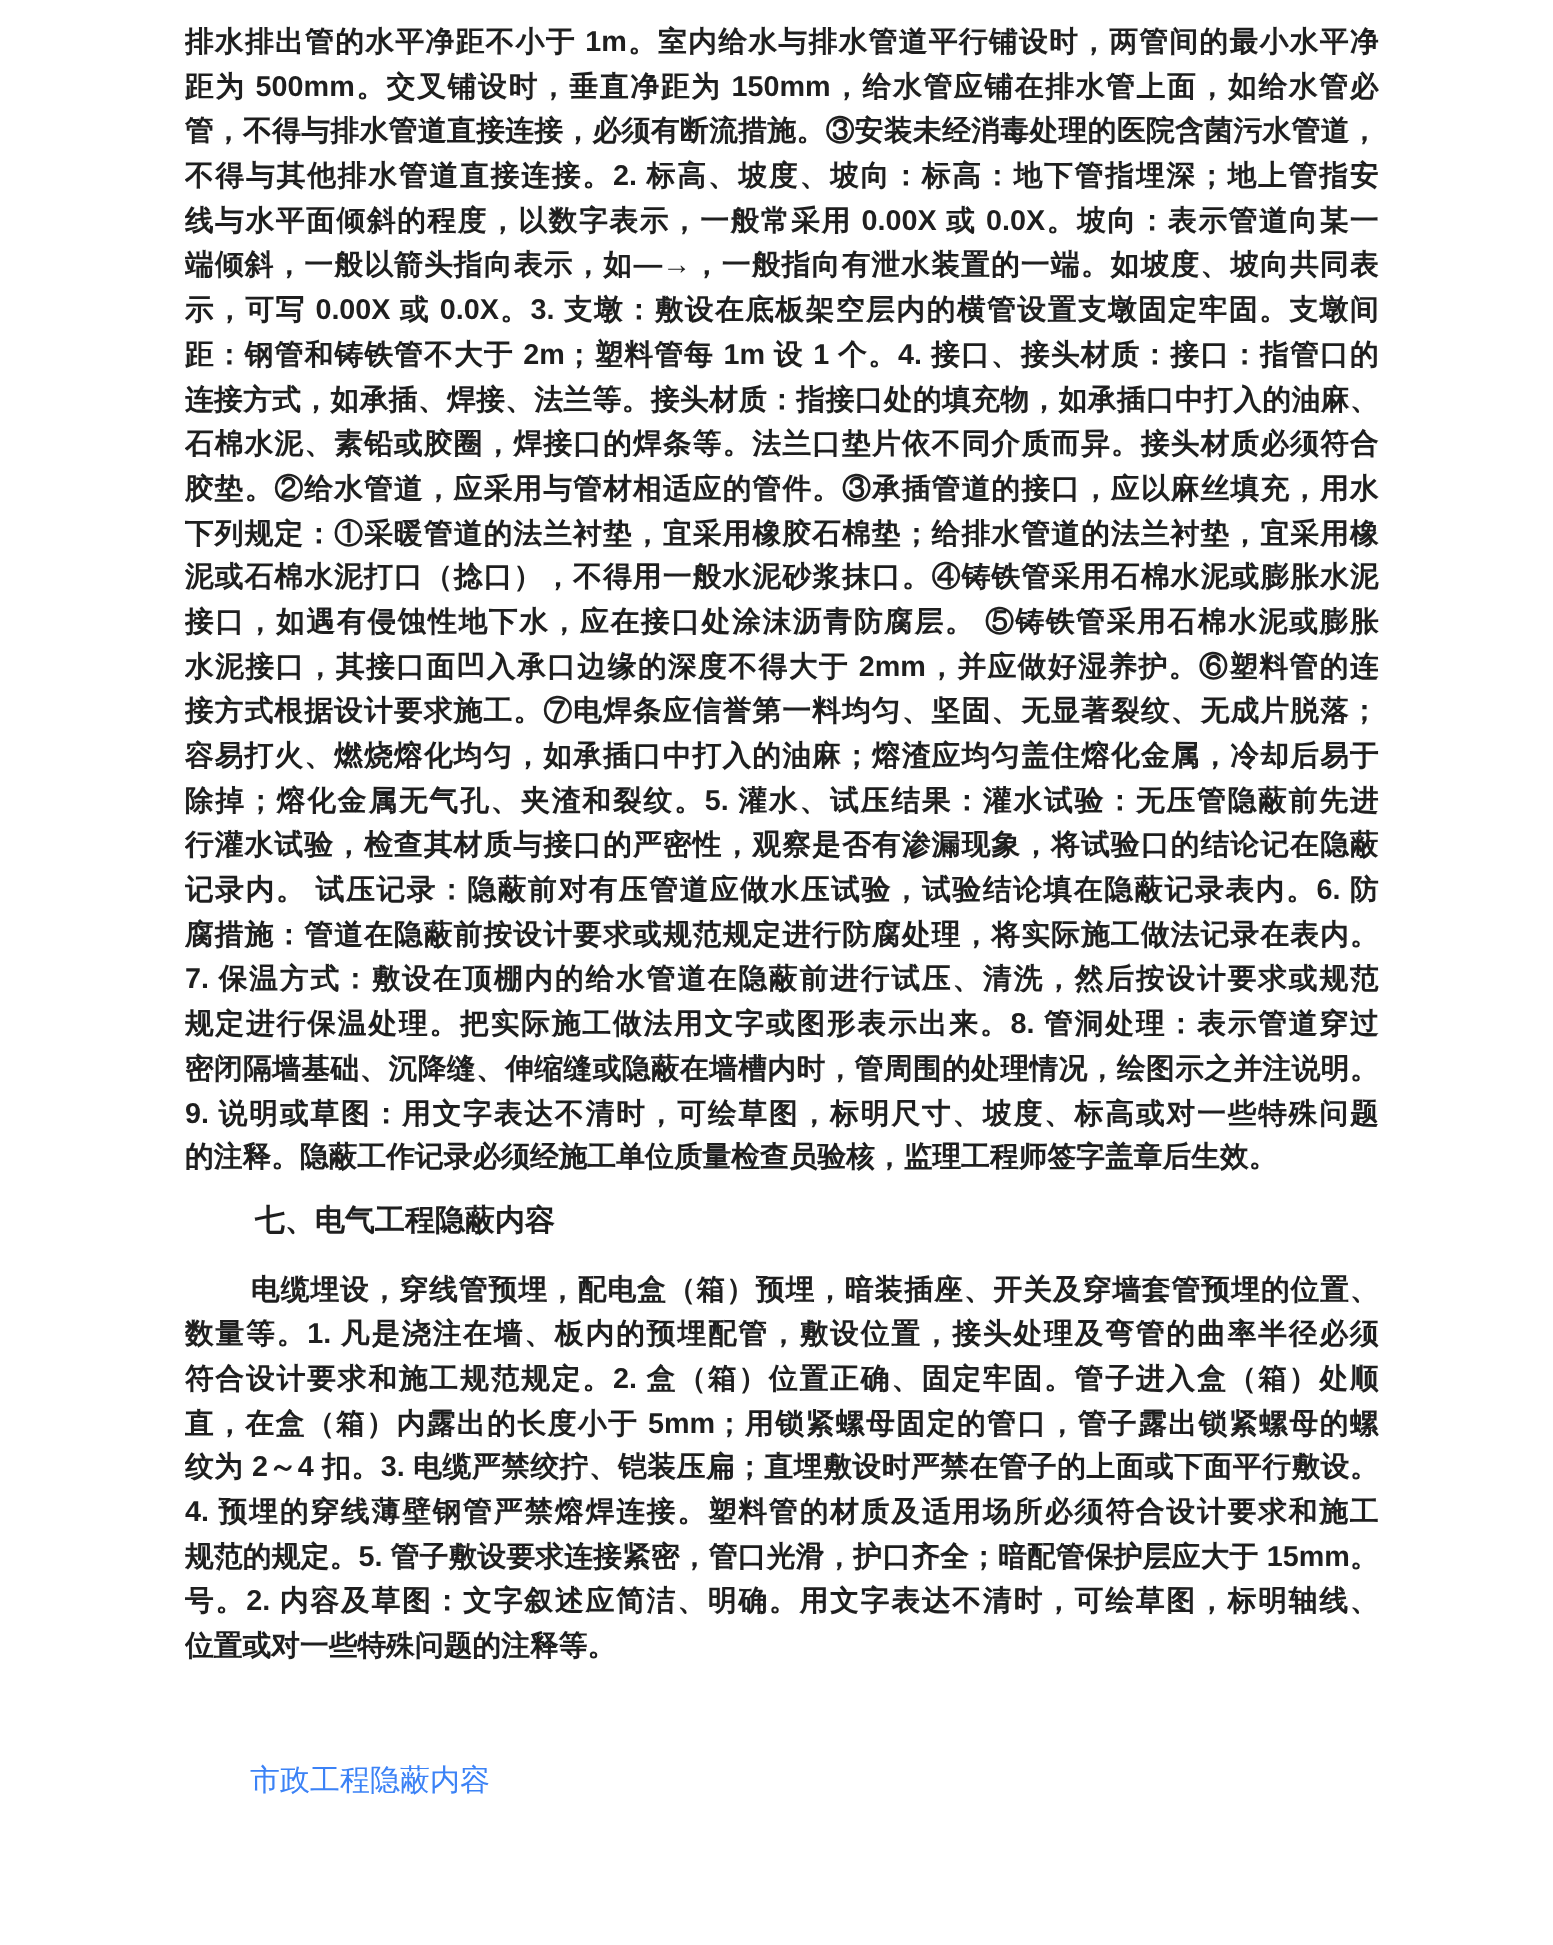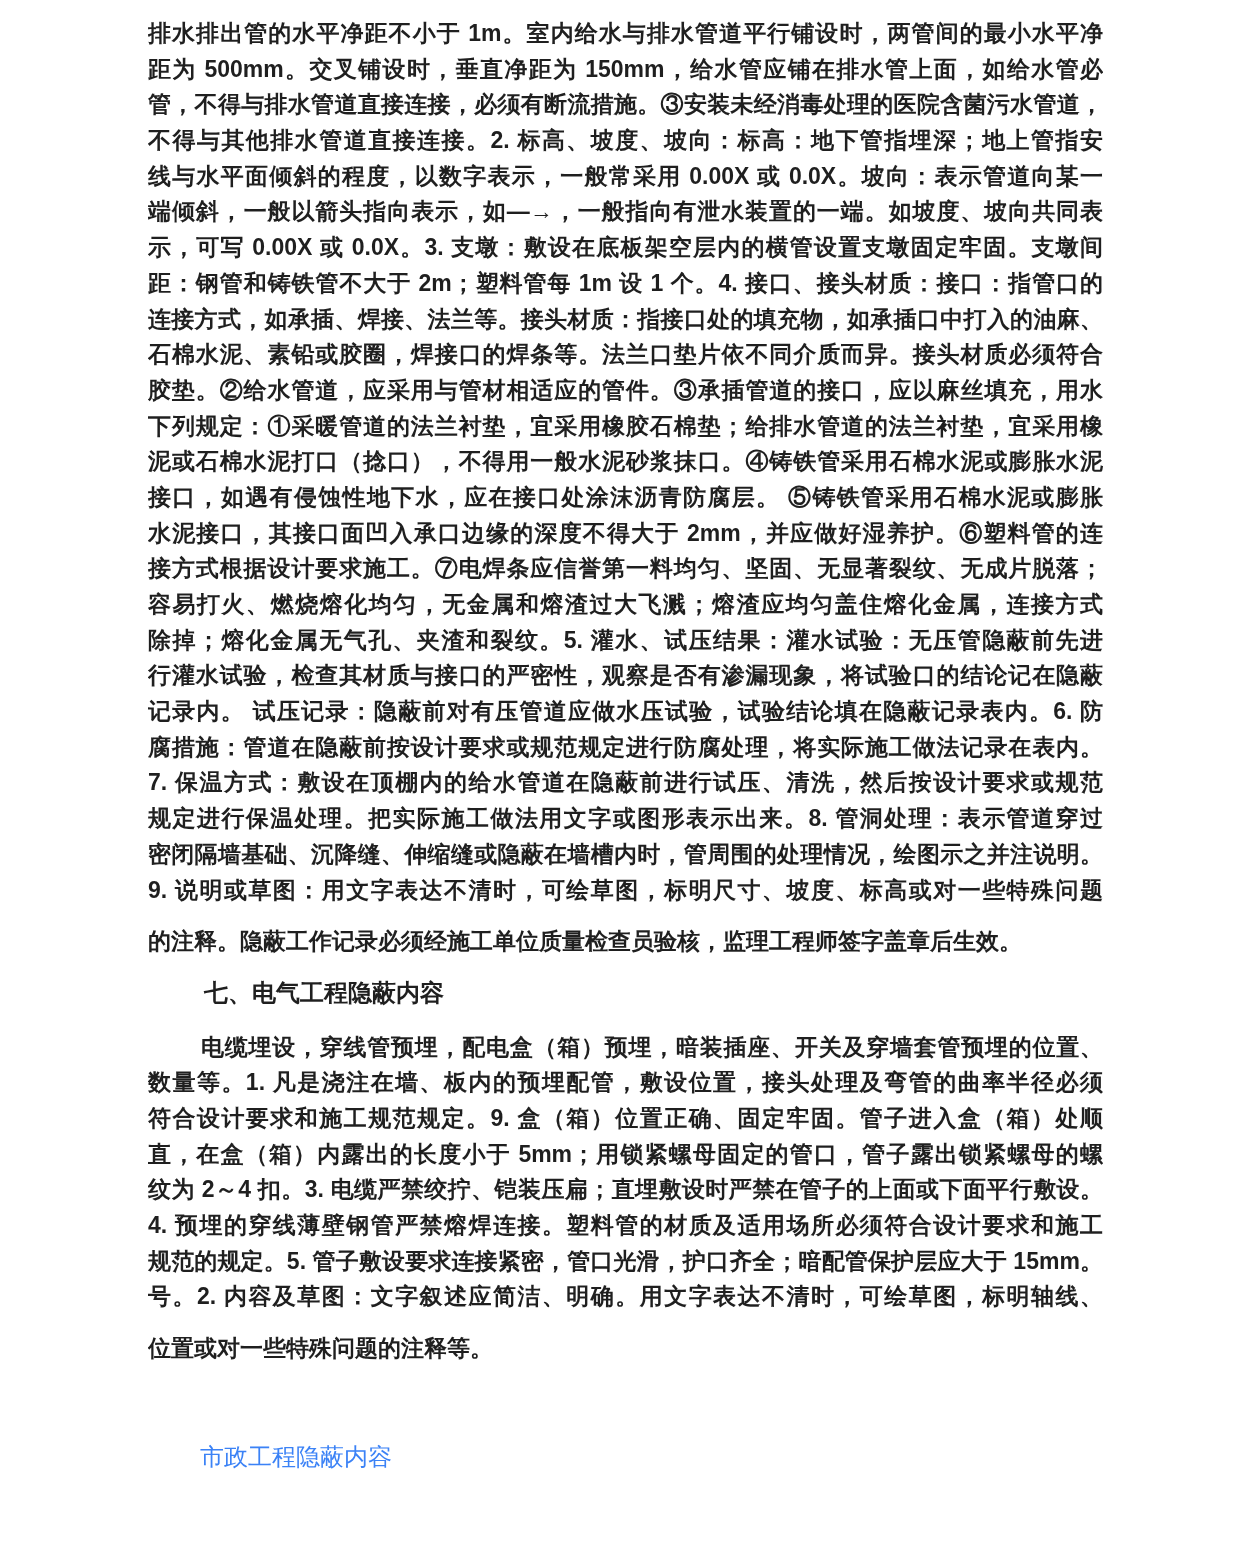--- a/index.html
+++ b/index.html
@@ -27,21 +27,20 @@
     font-weight: 600;
     line-height: 35.7px;
     height: 35.7px;
     overflow: hidden;
     text-align: justify;
     text-align-last: justify;
     white-space: pre-wrap;
   }
   .para .line.last {
     text-align-last: left;
-    margin-top: 16px;
   }
   .indent-first .line:first-child {
     text-indent: 2.3em;
   }
   .heading {
     margin: 15px 0 0 56px;
     font-size: 24px;
     font-weight: 600;
     line-height: 35.7px;
   }
@@ -72,38 +71,38 @@
         <div class="line">示，可写 0.00X 或 0.0X。3. 支墩：敷设在底板架空层内的横管设置支墩固定牢固。支墩间</div>
         <div class="line">距：钢管和铸铁管不大于 2m；塑料管每 1m 设 1 个。4. 接口、接头材质：接口：指管口的</div>
         <div class="line">连接方式，如承插、焊接、法兰等。接头材质：指接口处的填充物，如承插口中打入的油麻、</div>
         <div class="line">石棉水泥、素铅或胶圈，焊接口的焊条等。法兰口垫片依不同介质而异。接头材质必须符合</div>
         <div class="line">胶垫。②给水管道，应采用与管材相适应的管件。③承插管道的接口，应以麻丝填充，用水</div>
         <div class="line">下列规定：①采暖管道的法兰衬垫，宜采用橡胶石棉垫；给排水管道的法兰衬垫，宜采用橡</div>
         <div class="line">泥或石棉水泥打口（捻口），不得用一般水泥砂浆抹口。④铸铁管采用石棉水泥或膨胀水泥</div>
         <div class="line">接口，如遇有侵蚀性地下水，应在接口处涂沫沥青防腐层。 ⑤铸铁管采用石棉水泥或膨胀</div>
         <div class="line">水泥接口，其接口面凹入承口边缘的深度不得大于 2mm，并应做好湿养护。⑥塑料管的连</div>
         <div class="line">接方式根据设计要求施工。⑦电焊条应信誉第一料均匀、坚固、无显著裂纹、无成片脱落；</div>
-        <div class="line">容易打火、燃烧熔化均匀，无金属和熔渣过大飞溅；熔渣应均匀盖住熔化金属，连接方式</div>
+        <div class="line">容易打火、燃烧熔化均匀，如承插口中打入的油麻；熔渣应均匀盖住熔化金属，冷却后易于</div>
         <div class="line">除掉；熔化金属无气孔、夹渣和裂纹。5. 灌水、试压结果：灌水试验：无压管隐蔽前先进</div>
         <div class="line">行灌水试验，检查其材质与接口的严密性，观察是否有渗漏现象，将试验口的结论记在隐蔽</div>
         <div class="line">记录内。 试压记录：隐蔽前对有压管道应做水压试验，试验结论填在隐蔽记录表内。6. 防</div>
         <div class="line">腐措施：管道在隐蔽前按设计要求或规范规定进行防腐处理，将实际施工做法记录在表内。</div>
         <div class="line">7. 保温方式：敷设在顶棚内的给水管道在隐蔽前进行试压、清洗，然后按设计要求或规范</div>
         <div class="line">规定进行保温处理。把实际施工做法用文字或图形表示出来。8. 管洞处理：表示管道穿过</div>
         <div class="line">密闭隔墙基础、沉降缝、伸缩缝或隐蔽在墙槽内时，管周围的处理情况，绘图示之并注说明。</div>
         <div class="line">9. 说明或草图：用文字表达不清时，可绘草图，标明尺寸、坡度、标高或对一些特殊问题</div>
         <div class="line last">的注释。隐蔽工作记录必须经施工单位质量检查员验核，监理工程师签字盖章后生效。</div>
       </div>
 
     <div class="heading">七、电气工程隐蔽内容</div>
 
     <div class="para second indent-first">
         <div class="line">电缆埋设，穿线管预埋，配电盒（箱）预埋，暗装插座、开关及穿墙套管预埋的位置、</div>
         <div class="line">数量等。1. 凡是浇注在墙、板内的预埋配管，敷设位置，接头处理及弯管的曲率半径必须</div>
-        <div class="line">符合设计要求和施工规范规定。9. 盒（箱）位置正确、固定牢固。管子进入盒（箱）处顺</div>
+        <div class="line">符合设计要求和施工规范规定。2. 盒（箱）位置正确、固定牢固。管子进入盒（箱）处顺</div>
         <div class="line">直，在盒（箱）内露出的长度小于 5mm；用锁紧螺母固定的管口，管子露出锁紧螺母的螺</div>
         <div class="line">纹为 2～4 扣。3. 电缆严禁绞拧、铠装压扁；直埋敷设时严禁在管子的上面或下面平行敷设。</div>
         <div class="line">4. 预埋的穿线薄壁钢管严禁熔焊连接。塑料管的材质及适用场所必须符合设计要求和施工</div>
         <div class="line">规范的规定。5. 管子敷设要求连接紧密，管口光滑，护口齐全；暗配管保护层应大于 15mm。</div>
         <div class="line">号。2. 内容及草图：文字叙述应简洁、明确。用文字表达不清时，可绘草图，标明轴线、</div>
         <div class="line last">位置或对一些特殊问题的注释等。</div>
       </div>
 
     <div class="footer-heading">市政工程隐蔽内容</div>
 

